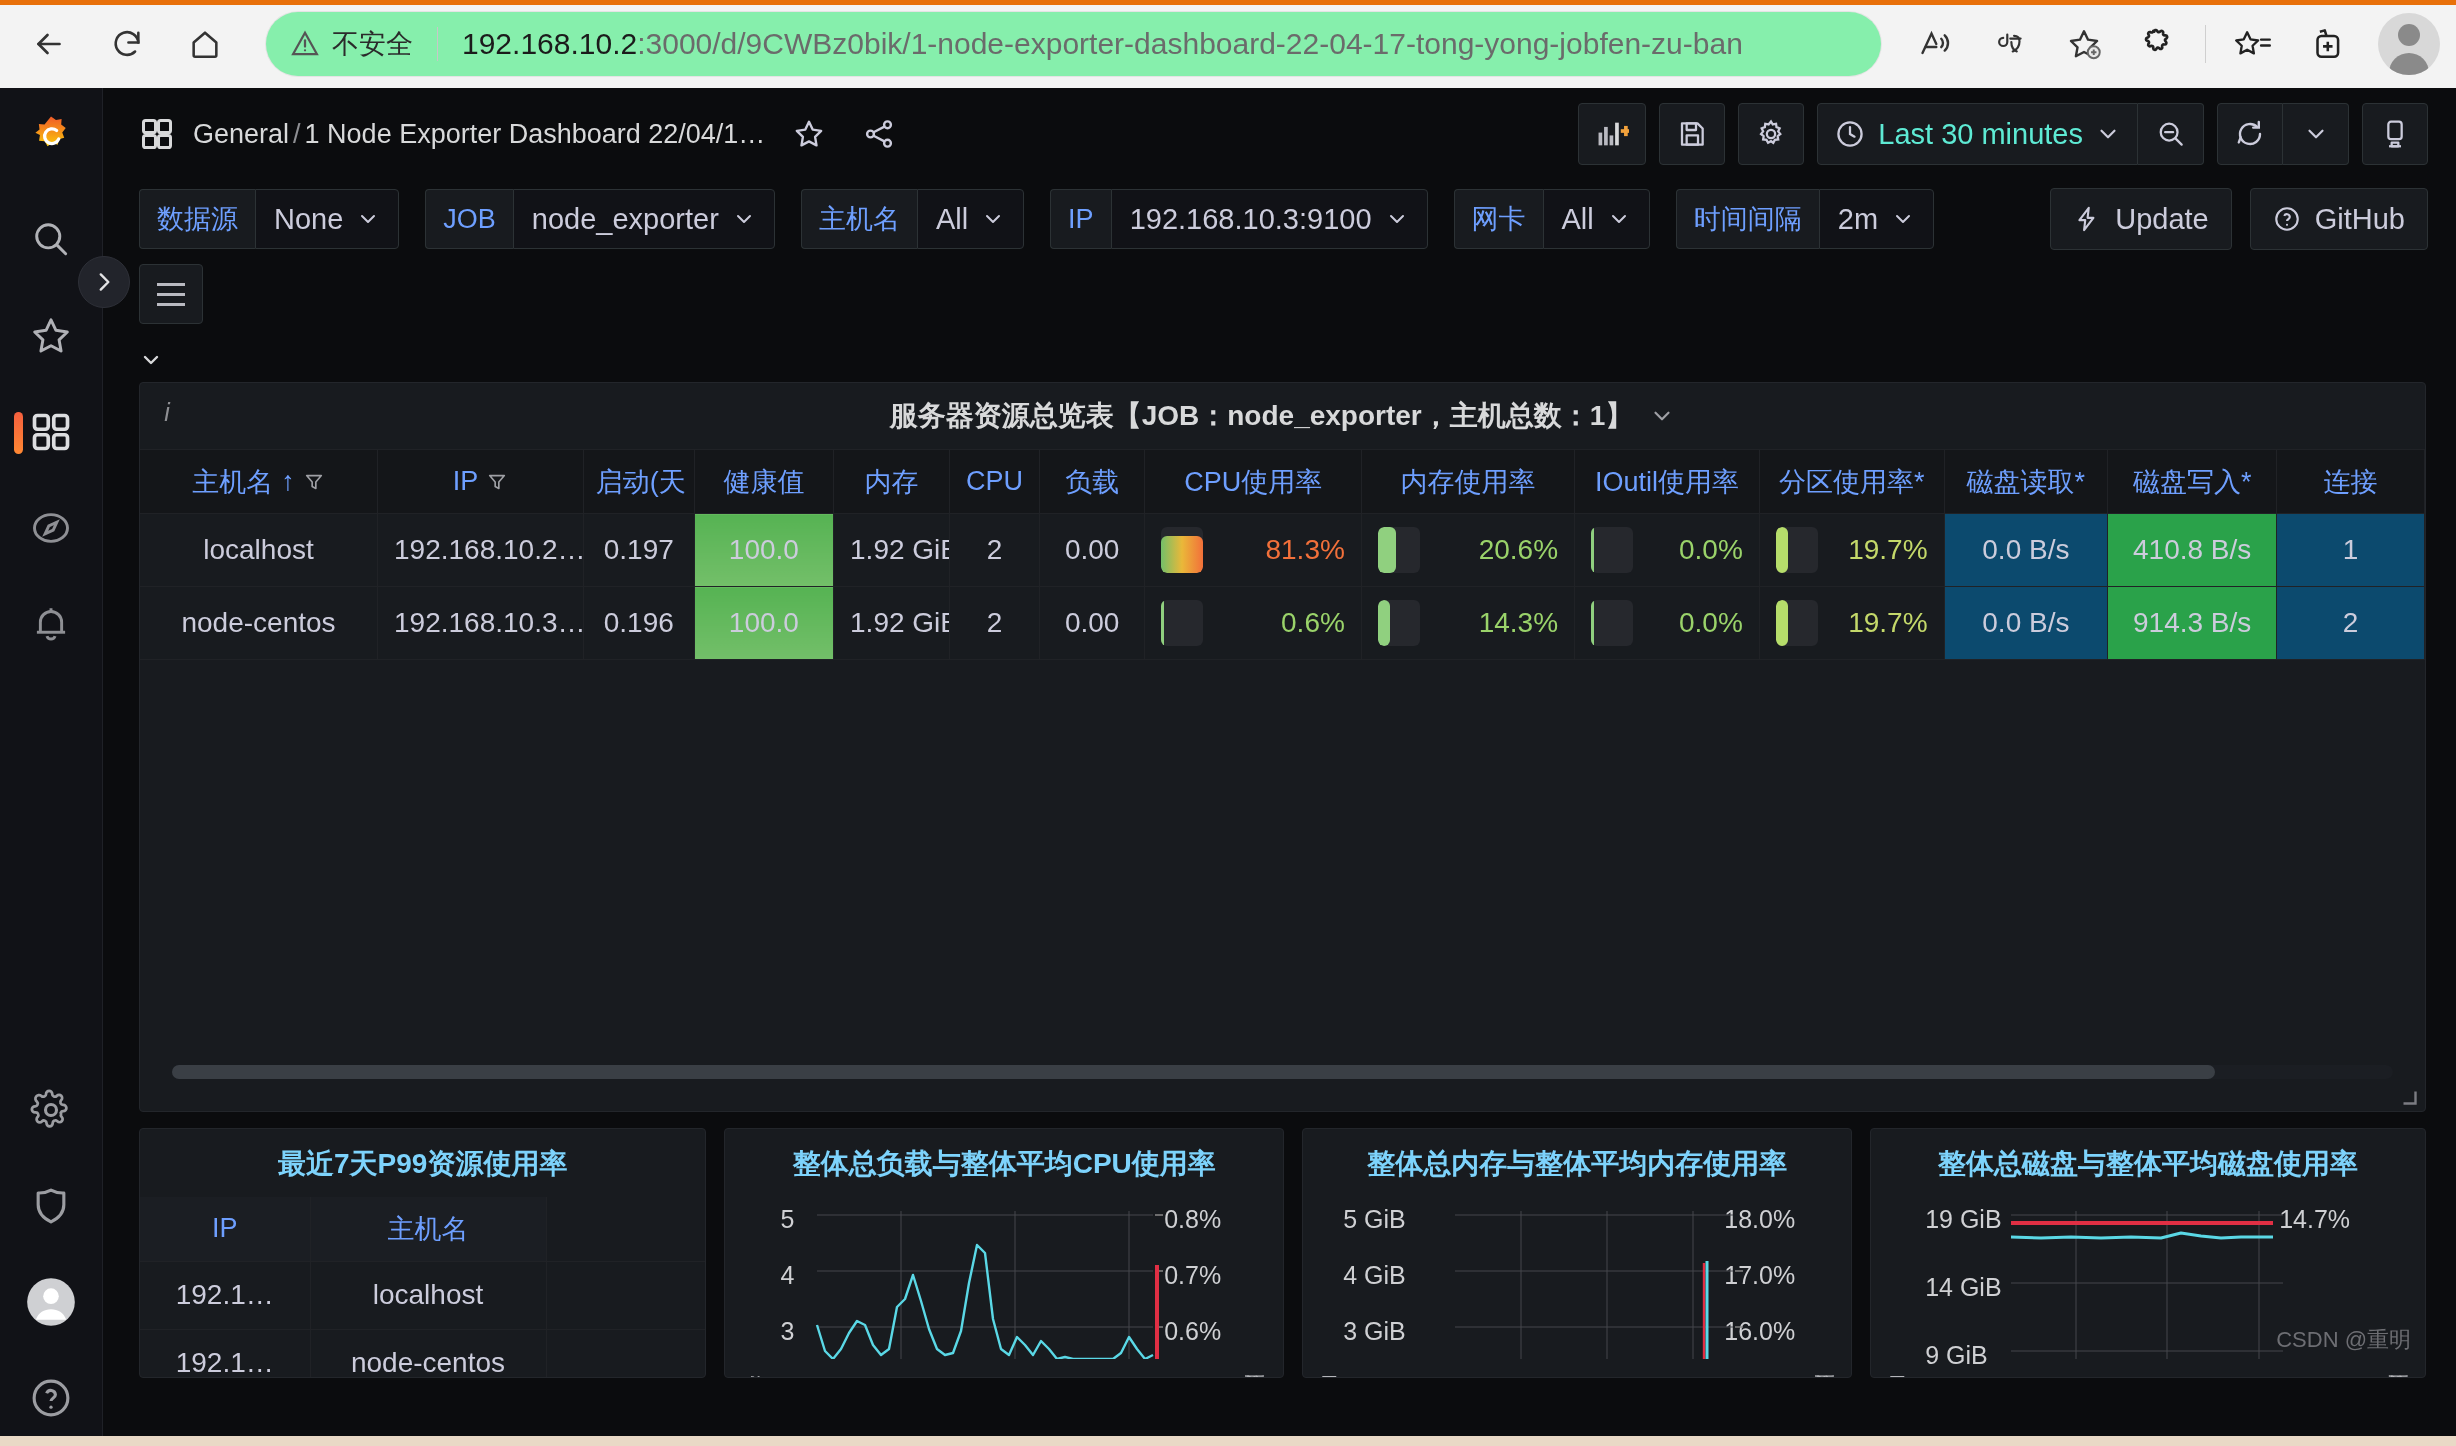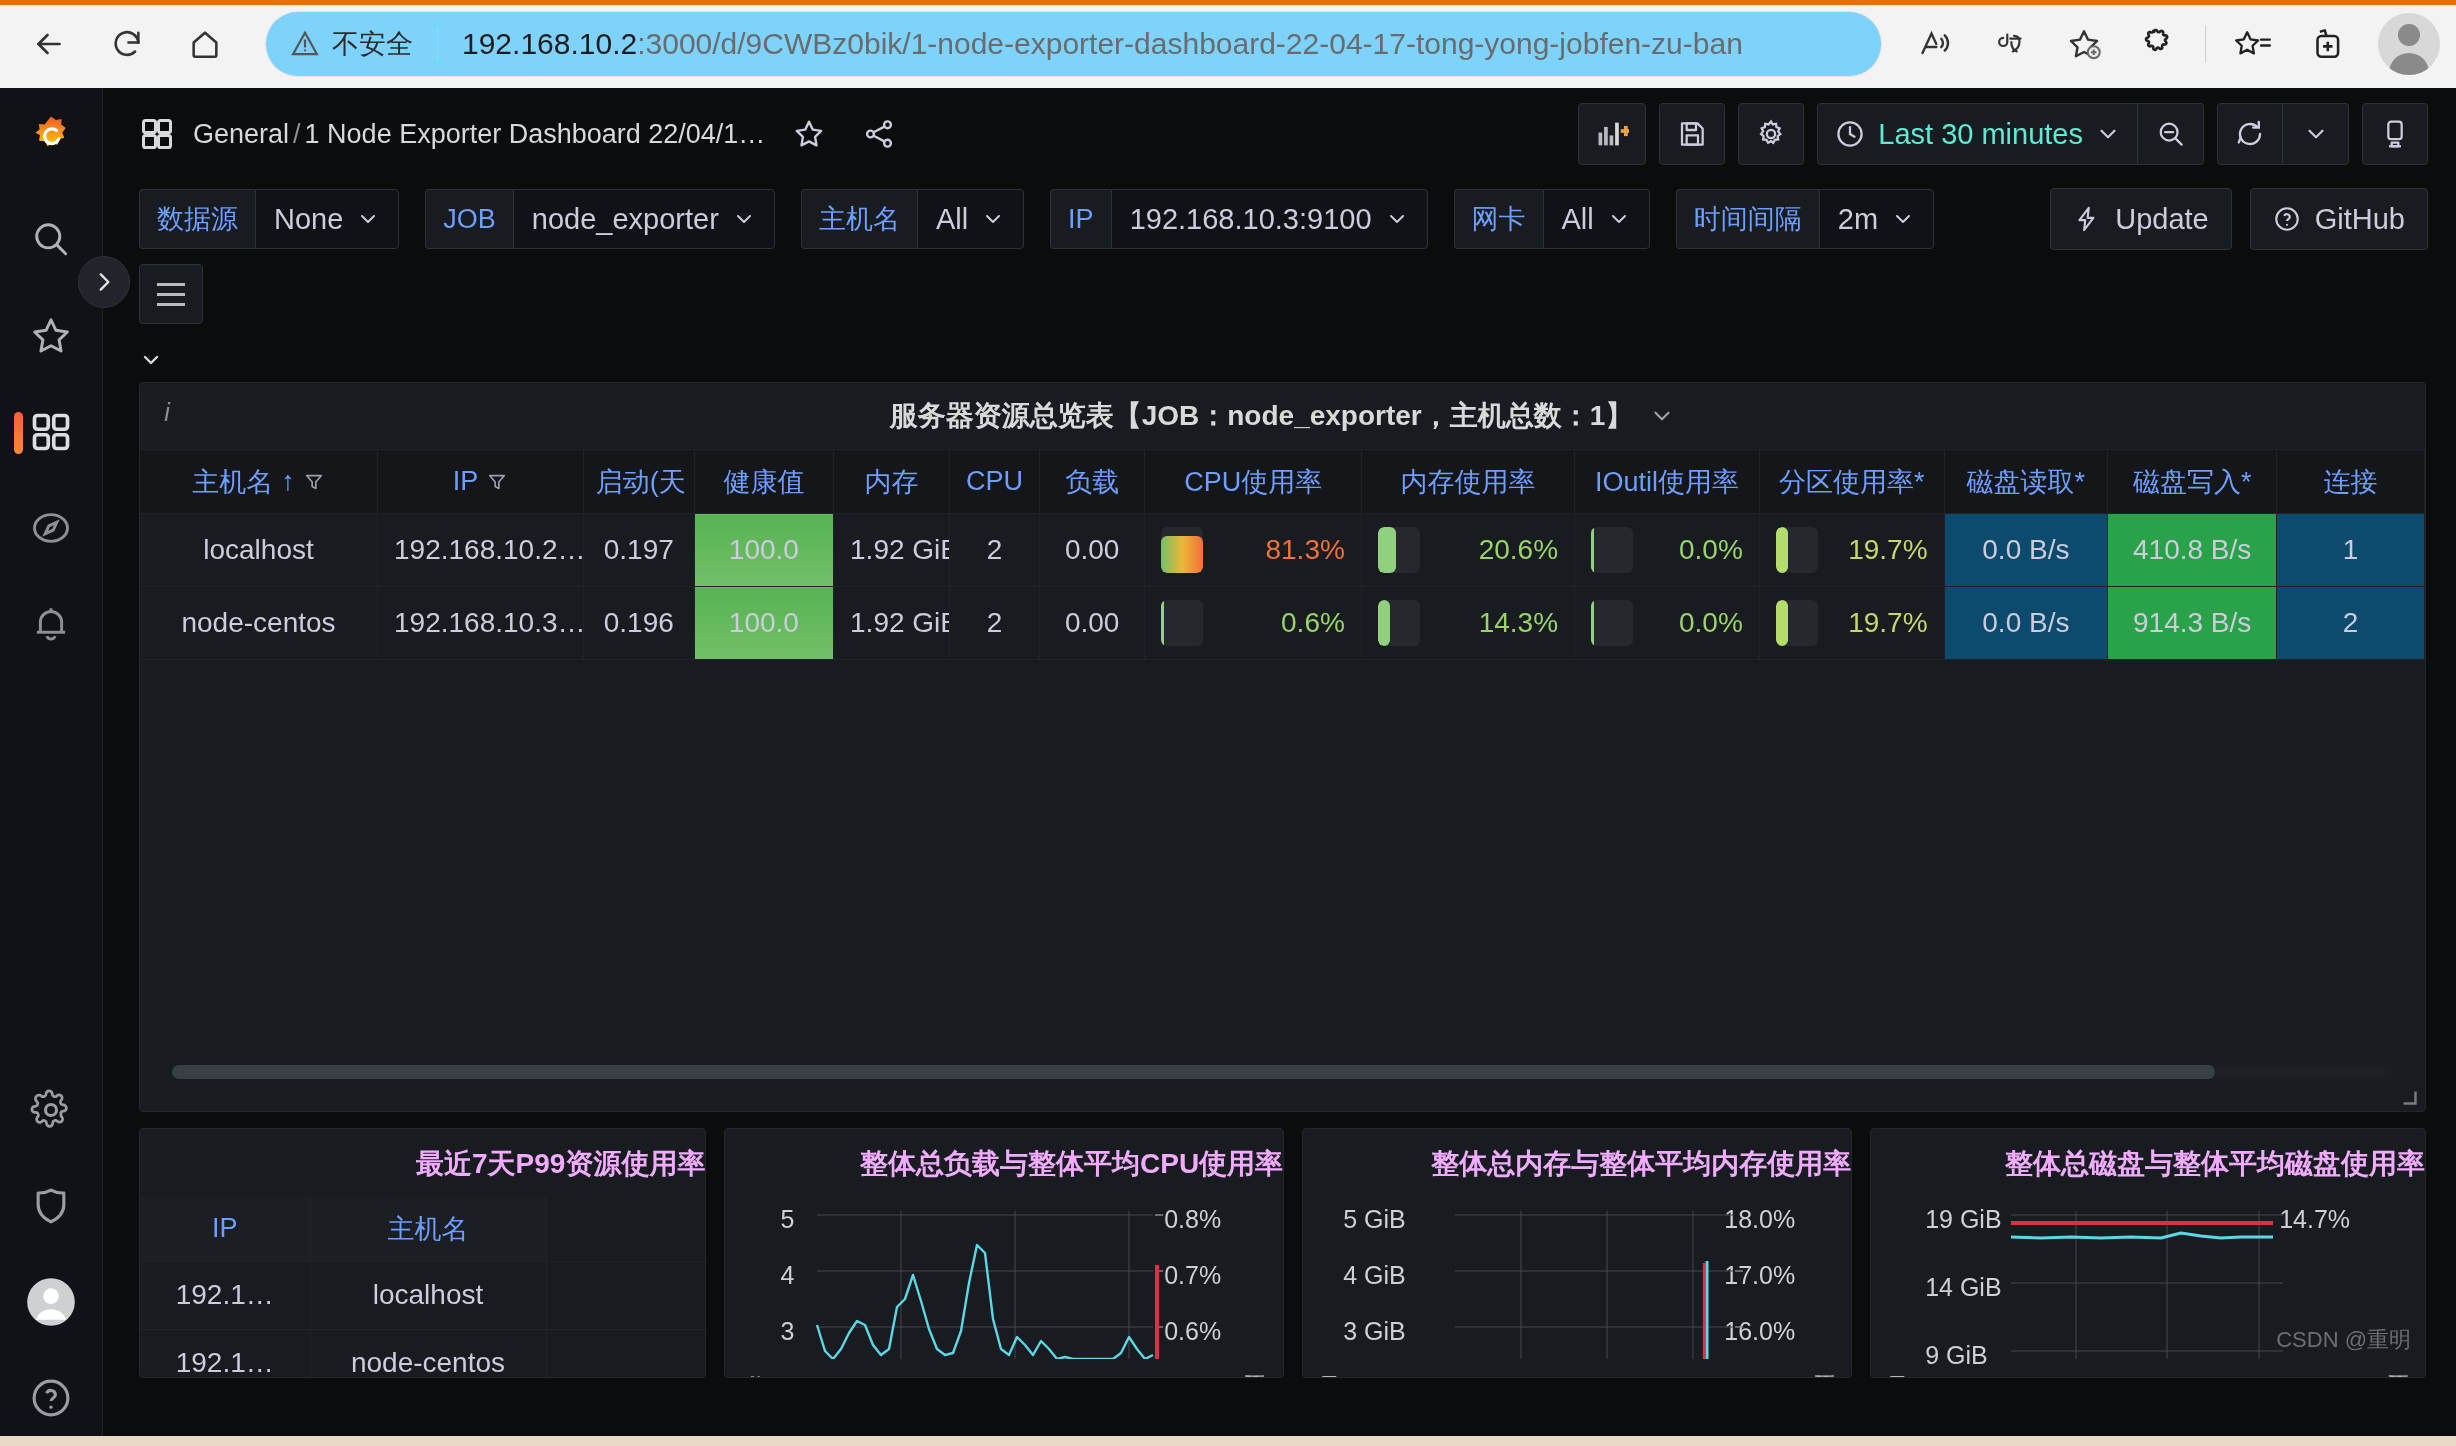--- a/index.html
+++ b/index.html
@@ -21,21 +21,21 @@
     background: #e8700a;
   }
   .nav-btns { display: flex; align-items: center; gap: 0px; padding-left: 10px; }
   .nav-btn {
     width: 78px; height: 64px; display: flex; align-items: center; justify-content: center;
     border-radius: 6px; cursor: pointer;
   }
   .nav-btn svg { display:block; }
   .urlbar {
     flex: 1; height: 64px; margin: 0 18px 0 22px;
-    background: #7dd3fc; border-radius: 34px;
+    background: #86efac; border-radius: 34px;
     display: flex; align-items: center; padding: 0 24px;
     box-shadow: 0 0 0 1px rgba(0,0,0,0.06);
   }
   .warn-wrap { display: flex; align-items: center; gap: 12px; }
   .warn-text { font-size: 27px; color: #2b2b2b; }
   .url-divider { width: 1px; height: 34px; background: #c8c8c8; margin: 0 24px; }
   .url-text { font-size: 30px; color: #6b6b6b; white-space: nowrap; overflow: hidden; }
   .url-text .host { color: #1b1b1b; }
   .tool-btns { display: flex; align-items: center; padding-right: 16px; }
   .tool-btn {
@@ -171,21 +171,21 @@
     height: 14px; margin: 10px 16px 6px 16px; background: #1b1e23; border-radius: 7px; position: relative; cursor: pointer;
   }
   .hscroll i { position:absolute; left: 0; top: 0; height: 14px; width: 92%; background: #3a3f45; border-radius: 7px; display:block; }
   .resize-grip { position: absolute; right: 8px; bottom: 6px; width: 18px; height: 18px; cursor: nwse-resize; }
 
   
   .bottom-row { display: flex; gap: 18px; padding: 16px 30px 0 36px; }
   .bpanel {
     background: #181b1f; border: 1px solid #23262b; border-radius: 4px; height: 250px; position: relative; overflow: hidden;
   }
-  .bpanel .bt { text-align: right; font-size: 28px; color: #f0abfc; font-weight: 600; padding-top: 16px; white-space: nowrap; }
+  .bpanel .bt { text-align: center; font-size: 28px; color: #7dd3fc; font-weight: 600; padding-top: 16px; white-space: nowrap; }
   .mini-tbl { width: 100%; border-collapse: collapse; margin-top: 14px; table-layout: fixed; }
   .mini-tbl th {
     background: #1b1e23; color: #6e9fff; font-size: 27px; font-weight: 400; height: 64px;
     border-right: 1px solid #202226; border-bottom: 1px solid #202226; text-align: center;
   }
   .mini-tbl td {
     height: 68px; font-size: 28px; color: #ccccdc; text-align: center;
     border-right: 1px solid #202226; border-bottom: 1px solid #202226;
   }
   .chart-area { position: relative; height: 176px; }

